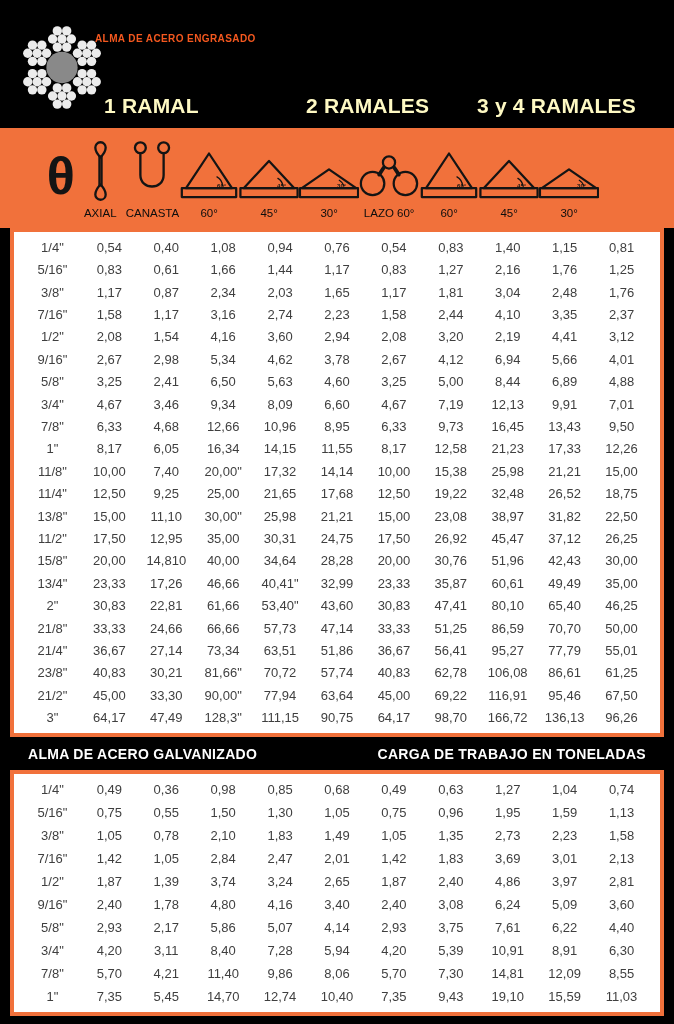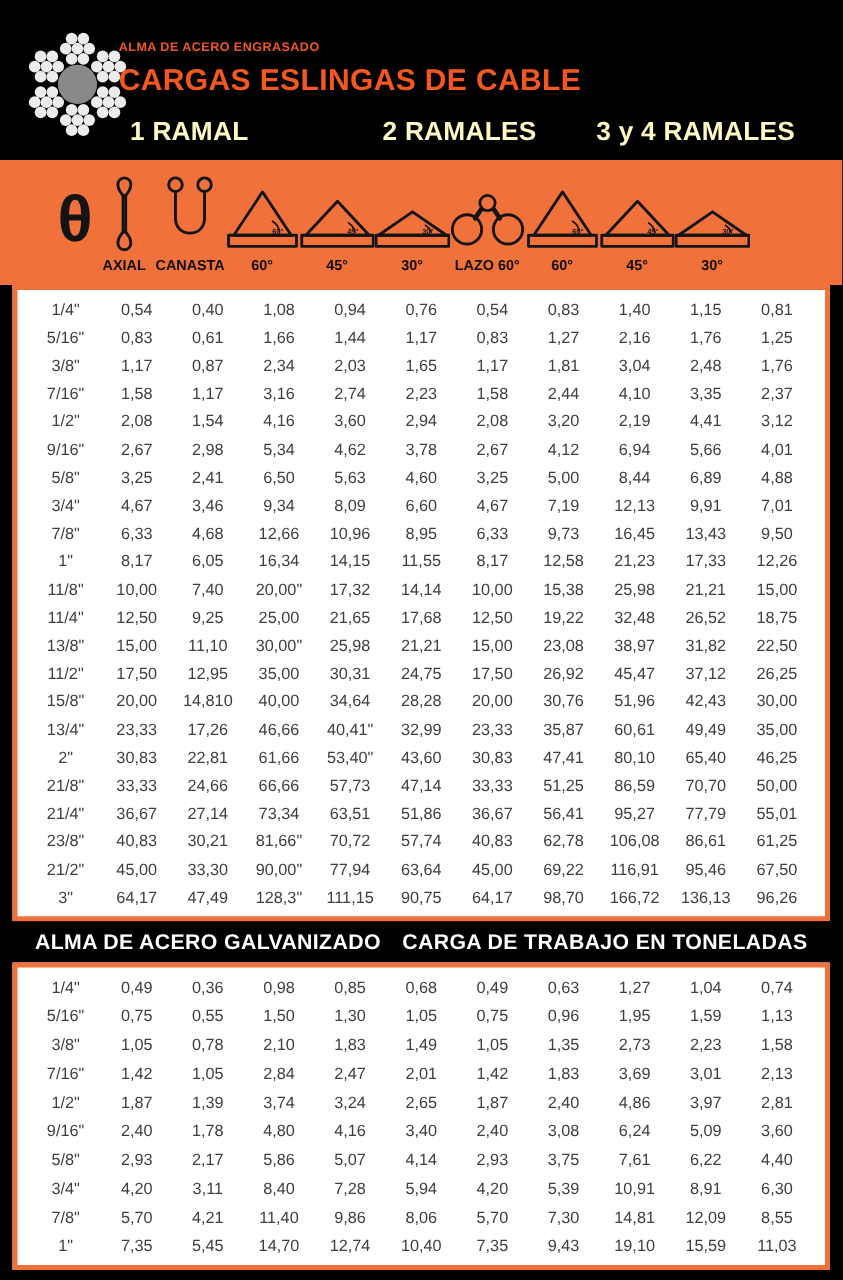--- a/index.html
+++ b/index.html
@@ -14,40 +14,40 @@
   .section-titles{position:absolute;top:94px;left:0;right:0;height:32px;color:#fef9c3;
     font-weight:800;font-size:21px;letter-spacing:.2px;}
   .section-titles span{position:absolute;white-space:nowrap;}
   .st0{left:104px;} .st1{left:306px;} .st2{left:477px;}
 
   
   .band{position:absolute;top:128px;left:0;width:674px;height:100px;background:#f1713b;
     display:grid;grid-template-columns:repeat(11,1fr);padding:0 24px;box-sizing:border-box;}
   .bcell{display:flex;flex-direction:column;align-items:center;justify-content:flex-end;
     padding-bottom:9px;}
-  .bcell-label{font-size:11.5px;font-weight:700;color:#0d0d0d;margin-top:5px;white-space:nowrap;}
+  .bcell-label{font-size:11.5px;font-weight:400;color:#0d0d0d;margin-top:5px;white-space:nowrap;}
   .icon-wrap{position:relative;display:flex;justify-content:center;}
   svg.icon{stroke:#141414;fill:none;stroke-width:2.4;stroke-linecap:round;stroke-linejoin:round;}
   .angle-tag{position:absolute;right:13px;bottom:13px;font-size:6px;font-weight:bold;color:#141414;}
   .theta-cell{display:flex;align-items:flex-end;justify-content:center;padding-bottom:2px;}
   .theta{font-size:52px;line-height:.95;font-weight:800;color:#141414;}
 
   
   .dtable{position:absolute;left:10px;width:654px;background:#fff;border:4px solid #f1713b;
     box-sizing:border-box;padding:4px 10px;display:flex;flex-direction:column;}
   .t1{top:228px;height:509px;}
   .t2{top:770px;height:246px;}
   .trow{flex:1;display:grid;grid-template-columns:repeat(11,1fr);align-items:center;}
   .tcell{text-align:center;font-size:13px;color:#3f3f3f;white-space:nowrap;}
   .tsize{color:#3f3f3f;}
 
   
   .divider{position:absolute;top:737px;left:0;width:674px;height:33px;background:#000;
     display:flex;align-items:center;justify-content:space-between;padding:0 28px;
-    box-sizing:border-box;color:#fff;font-size:17px;font-weight:800;letter-spacing:.3px;}
+    box-sizing:border-box;color:#fff;font-size:14px;font-weight:800;letter-spacing:.3px;}
 </style>
 </head>
 <body>
 
 <svg width="0" height="0" style="position:absolute">
   <defs>
     <symbol id="axial" viewBox="0 0 24 64">
       <path d="M12 2 C8.6 2 6.6 4.8 6.6 7.6 C6.6 11.2 9.2 15 12 18 C14.8 15 17.4 11.2 17.4 7.6 C17.4 4.8 15.4 2 12 2 Z"></path>
       <path d="M12 62 C8.6 62 6.6 59.2 6.6 56.4 C6.6 52.8 9.2 49 12 46 C14.8 49 17.4 52.8 17.4 56.4 C17.4 59.2 15.4 62 12 62 Z"></path>
       <line x1="10.9" y1="16.5" x2="10.9" y2="47.5"></line>
@@ -107,21 +107,20 @@
       <circle cx="50" cy="50" r="17" fill="#898989"></circle>
       <use href="#strand" x="50" y="19"></use>
         <use href="#strand" x="77" y="34.5"></use>
       <use href="#strand" x="77" y="65.5"></use>
         <use href="#strand" x="50" y="81"></use>
       <use href="#strand" x="23" y="65.5"></use>
         <use href="#strand" x="23" y="34.5"></use>
     </svg>
     <div class="head-text">
       <div class="subtitle">ALMA DE ACERO ENGRASADO</div>
-      <div class="title">CARGAS ESLINGAS DE CABLE</div>
     </div>
     <div class="section-titles">
       <span class="st0">1 RAMAL</span>
       <span class="st1">2 RAMALES</span>
       <span class="st2">3 y 4 RAMALES</span>
     </div>
   </div>
 
   <div class="band">
     <div class="bcell theta-cell">

